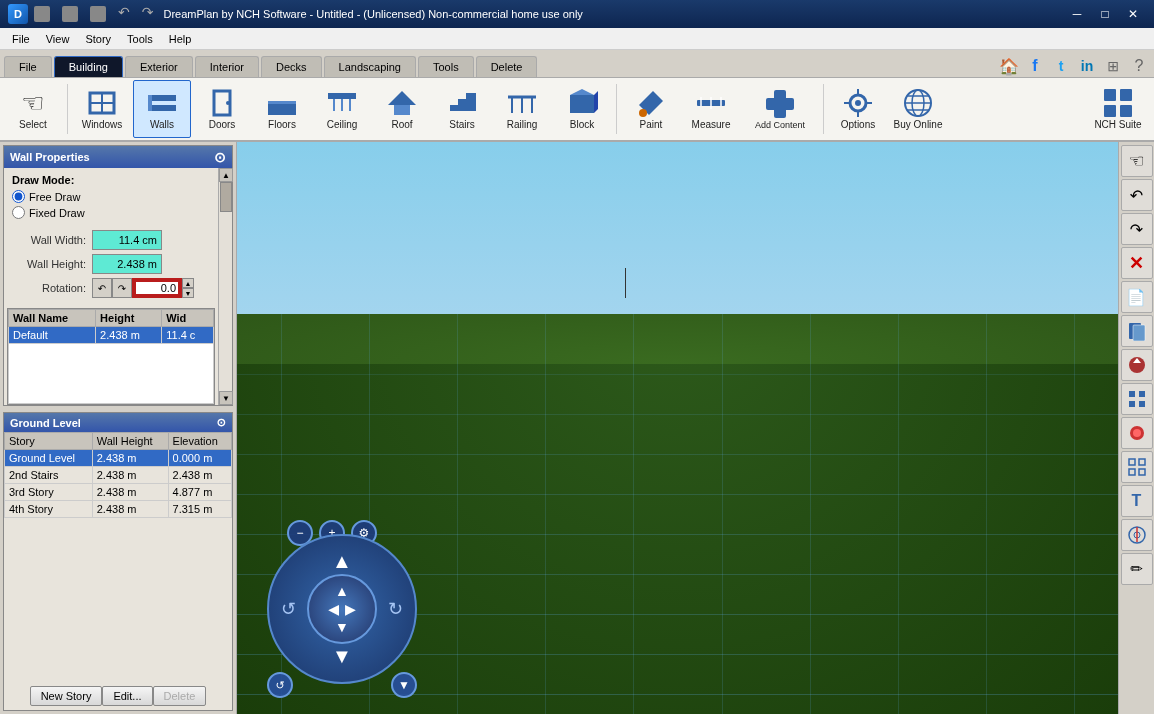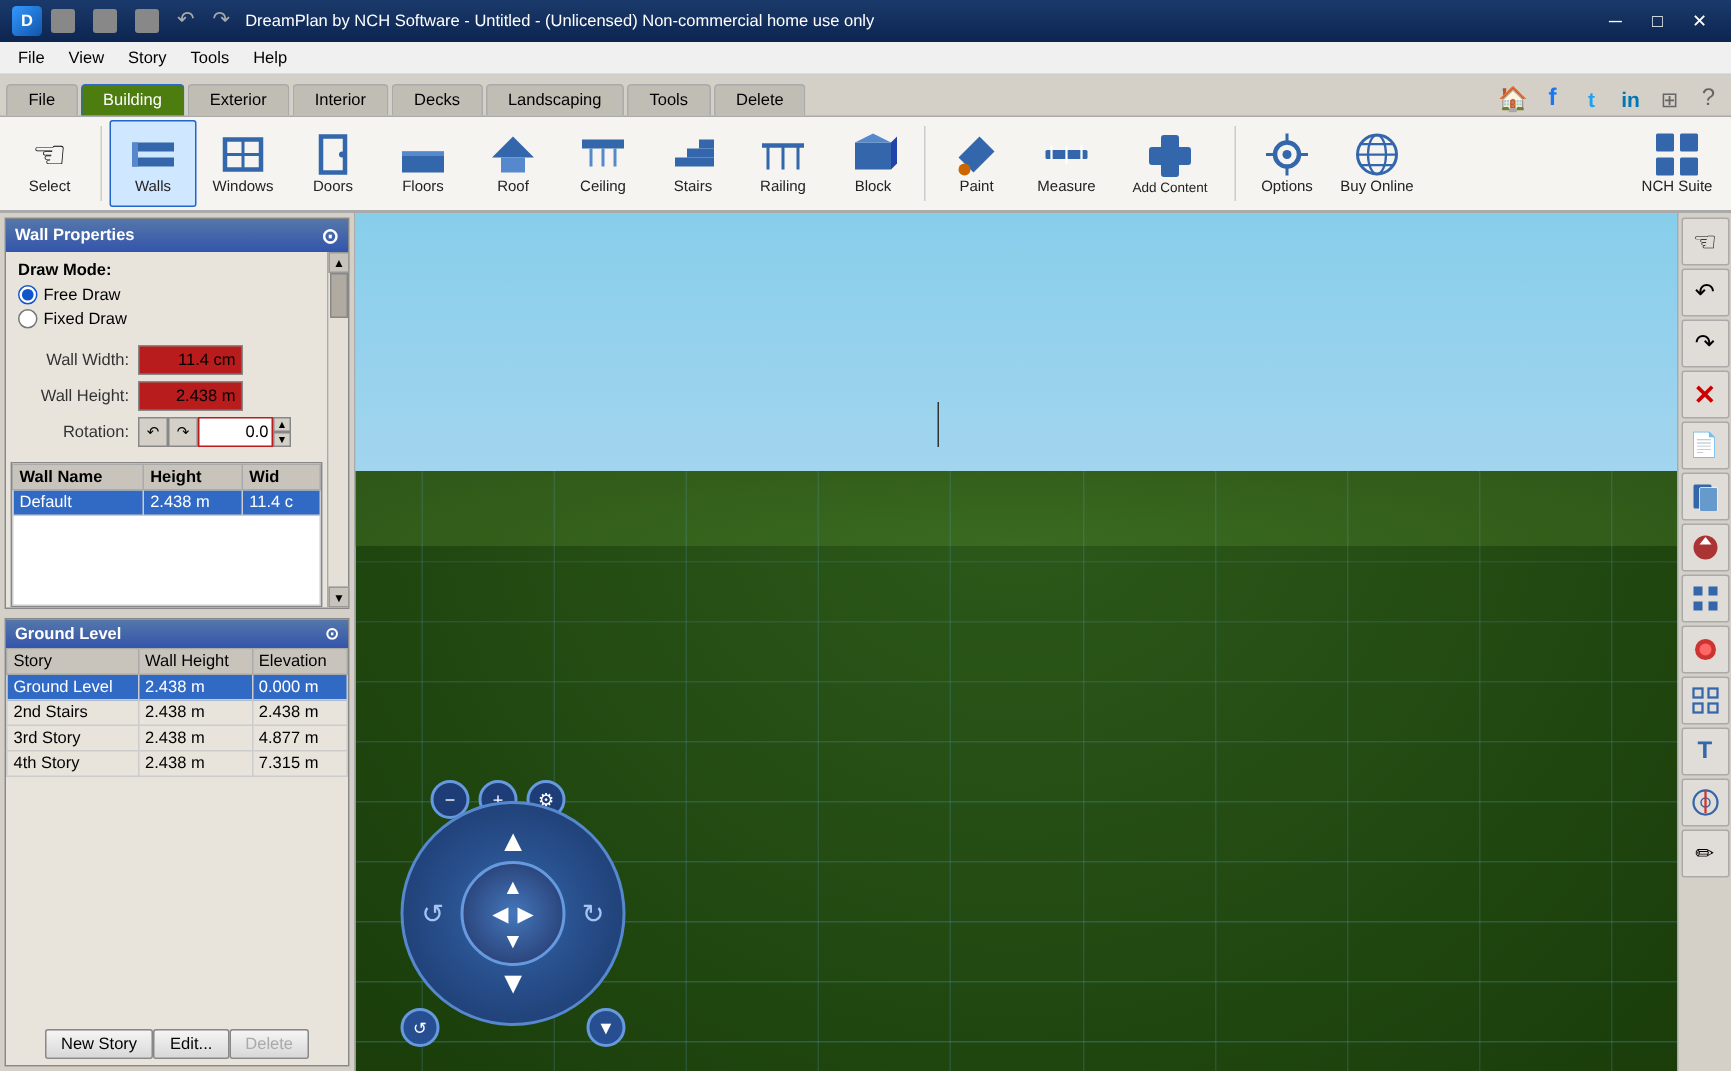--- a/index.html
+++ b/index.html
@@ -11,21 +11,21 @@
     #titlebar .win-controls { display: flex; gap: 2px; }
     #titlebar .win-btn { width: 26px; height: 20px; background: transparent; border: none; color: white; cursor: pointer; font-size: 12px; display: flex; align-items: center; justify-content: center; }
 
     
     #menubar { height: 22px; background: #f0f0f0; display: flex; align-items: center; padding: 0 4px; border-bottom: 1px solid #ccc; }
     .menu-item { padding: 2px 8px; cursor: pointer; font-size: 11px; }
 
     
     #tabbar { height: 28px; background: #d4d0c8; display: flex; align-items: flex-end; padding: 0 4px; border-bottom: 1px solid #aaa; }
     .tab { padding: 4px 14px; cursor: pointer; font-size: 11px; background: #c0bdb5; border: 1px solid #aaa; border-bottom: none; margin-right: 2px; border-radius: 3px 3px 0 0; }
-    .tab.active { background: #4d7c0f; color: white; border-color: #316ac5; }
+    .tab.active { background: #0f172a; color: white; border-color: #316ac5; }
     #tabbar-right { margin-left: auto; display: flex; align-items: center; gap: 4px; }
     .tab-icon-btn { width: 22px; height: 22px; display: flex; align-items: center; justify-content: center; cursor: pointer; font-size: 14px; }
 
     
     #toolbar { height: 64px; background: #f5f4f0; border-bottom: 2px solid #aaa; display: flex; align-items: center; padding: 2px 4px; gap: 2px; overflow: hidden; }
     .toolbar-btn { display: flex; flex-direction: column; align-items: center; justify-content: center; width: 58px; height: 58px; cursor: pointer; border: 1px solid transparent; padding: 2px; border-radius: 2px; }
     .toolbar-btn.active { background: #d0e8ff; border-color: #2266cc; }
     .toolbar-btn .icon { width: 32px; height: 32px; display: flex; align-items: center; justify-content: center; font-size: 22px; }
     .toolbar-btn .label { font-size: 10px; color: #222; text-align: center; line-height: 1.2; }
     .toolbar-sep { width: 1px; height: 50px; background: #ccc; margin: 0 3px; }
@@ -40,25 +40,25 @@
     
     #wall-props { border: 1px solid #888; margin: 3px; background: #e8e4dc; flex-shrink: 0; }
     #wall-props-header { background: linear-gradient(to bottom, #5577aa, #3355aa); color: white; padding: 3px 6px; font-size: 11px; font-weight: bold; display: flex; justify-content: space-between; align-items: center; }
     #wall-props-header .header-icon { cursor: pointer; font-size: 14px; }
     #wall-props-body { padding: 6px 8px; }
     .draw-mode-label { font-size: 11px; margin-bottom: 4px; font-weight: bold; }
     .radio-row { display: flex; align-items: center; gap: 4px; margin-bottom: 3px; font-size: 11px; }
     .radio-row input[type=radio] { accent-color: #1155cc; }
     .prop-row { display: flex; align-items: center; margin-bottom: 4px; font-size: 11px; }
     .prop-label { width: 80px; text-align: right; padding-right: 6px; color: #333; }
-    .prop-input { width: 70px; height: 20px; border: 1px solid #888; background: #b91c1c; text-align: right; padding: 0 4px; font-size: 11px; }
+    .prop-input { width: 70px; height: 20px; border: 1px solid #888; background: #5eead4; text-align: right; padding: 0 4px; font-size: 11px; }
     .prop-input.readonly { background: #e8e8e8; color: #666; }
     .rotation-row { display: flex; align-items: center; margin-bottom: 4px; }
     .rot-btn { width: 20px; height: 20px; background: #d4d0c8; border: 1px solid #888; cursor: pointer; display: flex; align-items: center; justify-content: center; font-size: 10px; }
-    .rot-input { width: 50px; height: 20px; border: 1px solid #b91c1c; background: white; text-align: right; font-size: 11px; padding: 0 2px; }
+    .rot-input { width: 50px; height: 20px; border: 4px solid #b91c1c; background: white; text-align: right; font-size: 11px; padding: 0 2px; }
     .rot-spin { width: 12px; height: 20px; display: flex; flex-direction: column; }
     .rot-spin button { flex: 1; background: #d4d0c8; border: 1px solid #888; cursor: pointer; font-size: 7px; padding: 0; line-height: 1; }
 
     
     #wall-table-wrap { margin: 0 3px; border: 1px solid #888; background: white; flex-shrink: 0; }
     .wall-table { width: 100%; border-collapse: collapse; font-size: 11px; }
     .wall-table th { background: #c8c4bc; border: 1px solid #aaa; padding: 2px 4px; text-align: left; }
     .wall-table td { border: 1px solid #ccc; padding: 2px 4px; }
     .wall-table tr.selected td { background: #316ac5; color: white; }
     .wall-table-scroll { max-height: 100px; overflow-y: auto; }
@@ -152,82 +152,82 @@
 </div>
 
 <div id="toolbar">
 
   <div class="toolbar-btn">
     <div class="icon" style="font-size:26px;">☜</div>
     <div class="label">Select</div>
   </div>
   <div class="toolbar-sep"></div>
 
+  <div class="toolbar-btn">
+    <div class="icon">
+      <svg width="32" height="32" viewBox="0 0 32 32">
+          <rect x="4" y="6" width="24" height="20" fill="none" stroke="#3366aa" stroke-width="3"></rect>
+          <line x1="16" y1="6" x2="16" y2="26" stroke="#3366aa" stroke-width="2"></line>
+          <line x1="4" y1="16" x2="28" y2="16" stroke="#3366aa" stroke-width="2"></line>
+        </svg>
+    </div>
+    <div class="label">Windows</div>
+  </div>
+
   <div class="toolbar-btn active">
     <div class="icon">
       <svg width="32" height="32" viewBox="0 0 32 32">
           <rect x="2" y="8" width="28" height="6" fill="#3366aa"></rect>
           <rect x="2" y="18" width="28" height="6" fill="#3366aa"></rect>
           <rect x="2" y="8" width="4" height="16" fill="#5588cc"></rect>
         </svg>
     </div>
     <div class="label">Walls</div>
   </div>
 
   <div class="toolbar-btn">
     <div class="icon">
       <svg width="32" height="32" viewBox="0 0 32 32">
-          <rect x="4" y="6" width="24" height="20" fill="none" stroke="#3366aa" stroke-width="3"></rect>
-          <line x1="16" y1="6" x2="16" y2="26" stroke="#3366aa" stroke-width="2"></line>
-          <line x1="4" y1="16" x2="28" y2="16" stroke="#3366aa" stroke-width="2"></line>
-        </svg>
-    </div>
-    <div class="label">Windows</div>
-  </div>
-
-  <div class="toolbar-btn">
-    <div class="icon">
-      <svg width="32" height="32" viewBox="0 0 32 32">
           <rect x="8" y="4" width="16" height="24" fill="none" stroke="#3366aa" stroke-width="3"></rect>
           <circle cx="22" cy="16" r="2" fill="#3366aa"></circle>
         </svg>
     </div>
     <div class="label">Doors</div>
   </div>
 
   <div class="toolbar-btn">
     <div class="icon">
       <svg width="32" height="32" viewBox="0 0 32 32">
           <rect x="2" y="14" width="28" height="14" fill="#3366aa"></rect>
           <rect x="2" y="14" width="28" height="3" fill="#5588cc"></rect>
         </svg>
     </div>
     <div class="label">Floors</div>
-  </div>
-
-  <div class="toolbar-btn">
-    <div class="icon">
-      <svg width="32" height="32" viewBox="0 0 32 32">
-          <polygon points="16,4 30,18 2,18" fill="#3366aa"></polygon>
-          <rect x="8" y="18" width="16" height="10" fill="#5588cc"></rect>
-        </svg>
-    </div>
-    <div class="label">Roof</div>
   </div>
 
   <div class="toolbar-btn">
     <div class="icon">
       <svg width="32" height="32" viewBox="0 0 32 32">
           <rect x="2" y="6" width="28" height="6" fill="#3366aa"></rect>
           <line x1="8" y1="12" x2="8" y2="24" stroke="#5588cc" stroke-width="2"></line>
           <line x1="16" y1="12" x2="16" y2="24" stroke="#5588cc" stroke-width="2"></line>
           <line x1="24" y1="12" x2="24" y2="24" stroke="#5588cc" stroke-width="2"></line>
         </svg>
     </div>
     <div class="label">Ceiling</div>
+  </div>
+
+  <div class="toolbar-btn">
+    <div class="icon">
+      <svg width="32" height="32" viewBox="0 0 32 32">
+          <polygon points="16,4 30,18 2,18" fill="#3366aa"></polygon>
+          <rect x="8" y="18" width="16" height="10" fill="#5588cc"></rect>
+        </svg>
+    </div>
+    <div class="label">Roof</div>
   </div>
 
   <div class="toolbar-btn">
     <div class="icon">
       <svg width="32" height="32" viewBox="0 0 32 32">
           <rect x="20" y="6" width="10" height="6" fill="#3366aa"></rect>
           <rect x="12" y="12" width="18" height="6" fill="#3366aa"></rect>
           <rect x="4" y="18" width="26" height="6" fill="#3366aa"></rect>
         </svg>
     </div>

